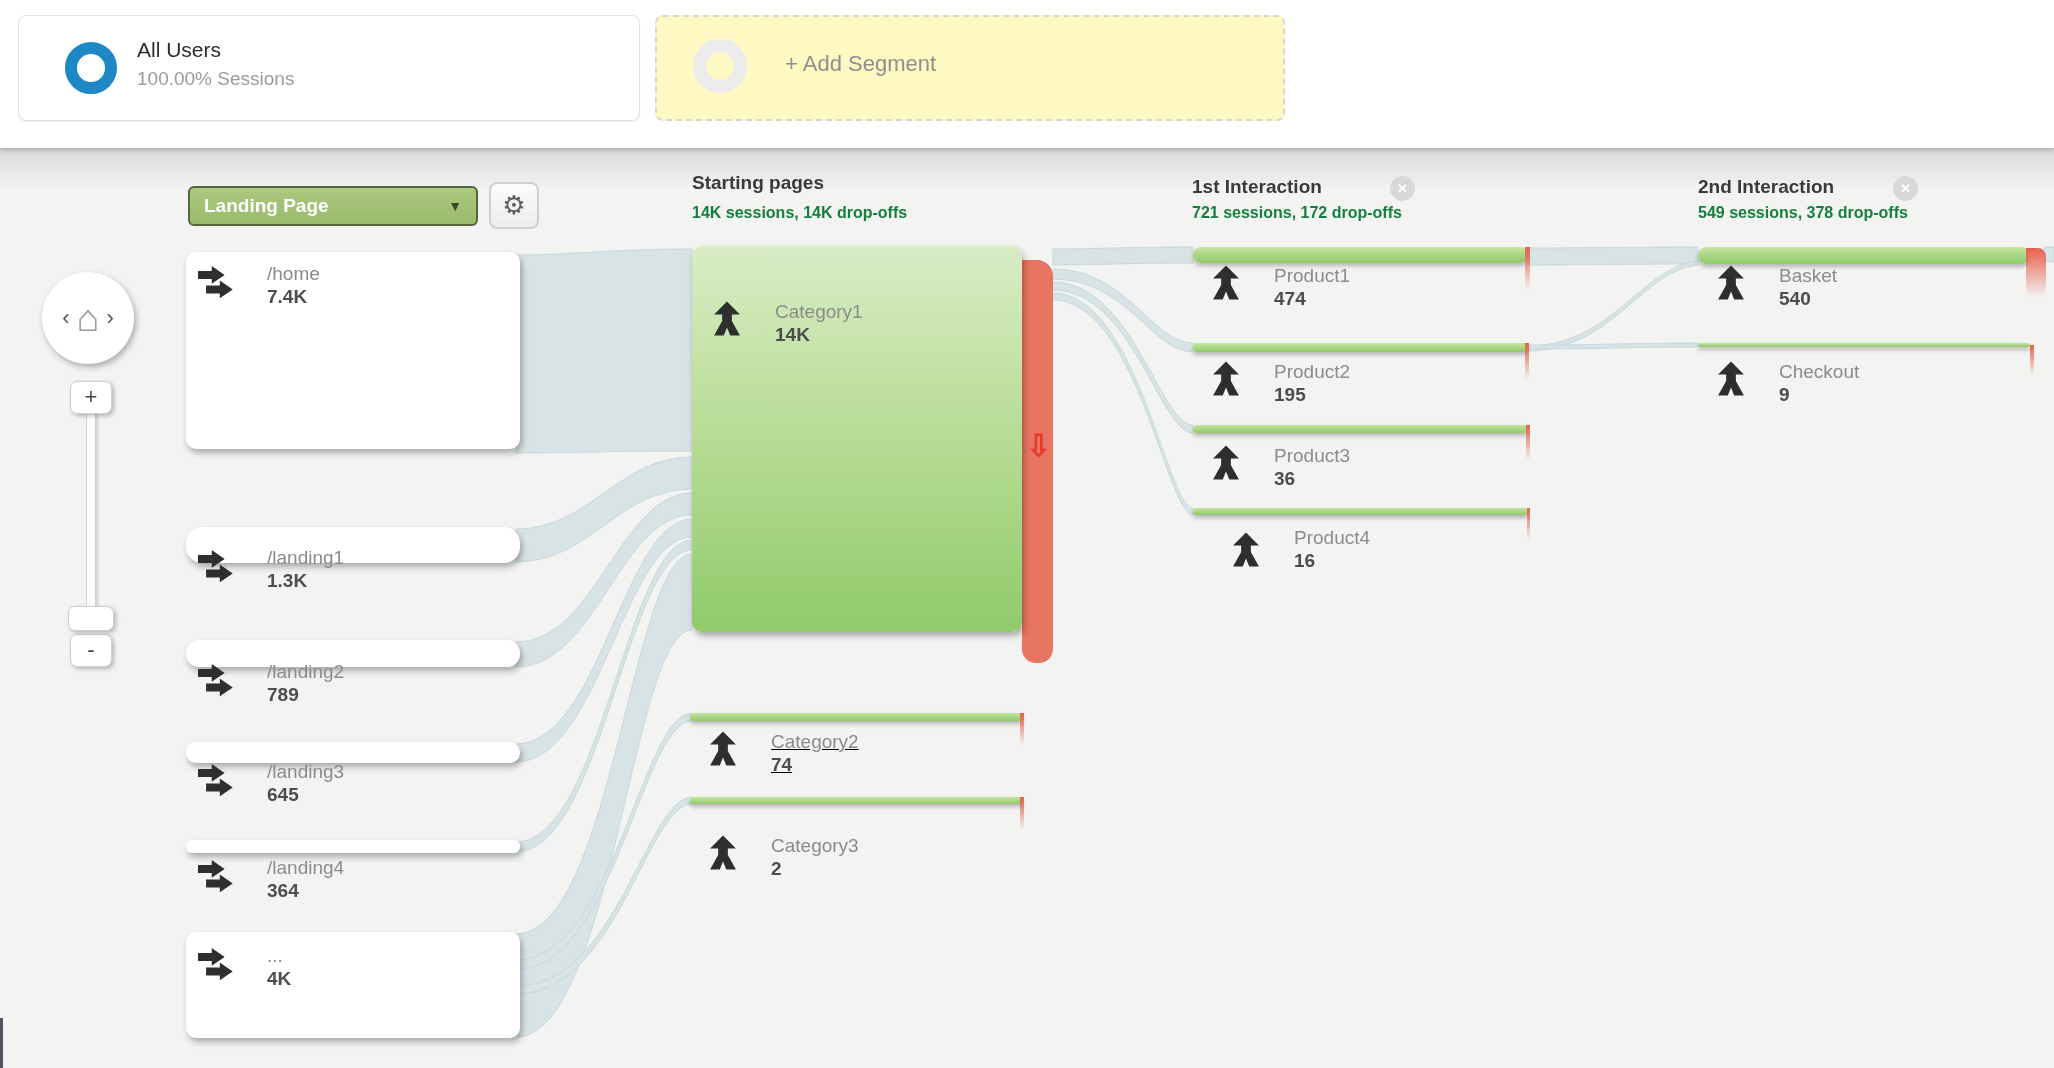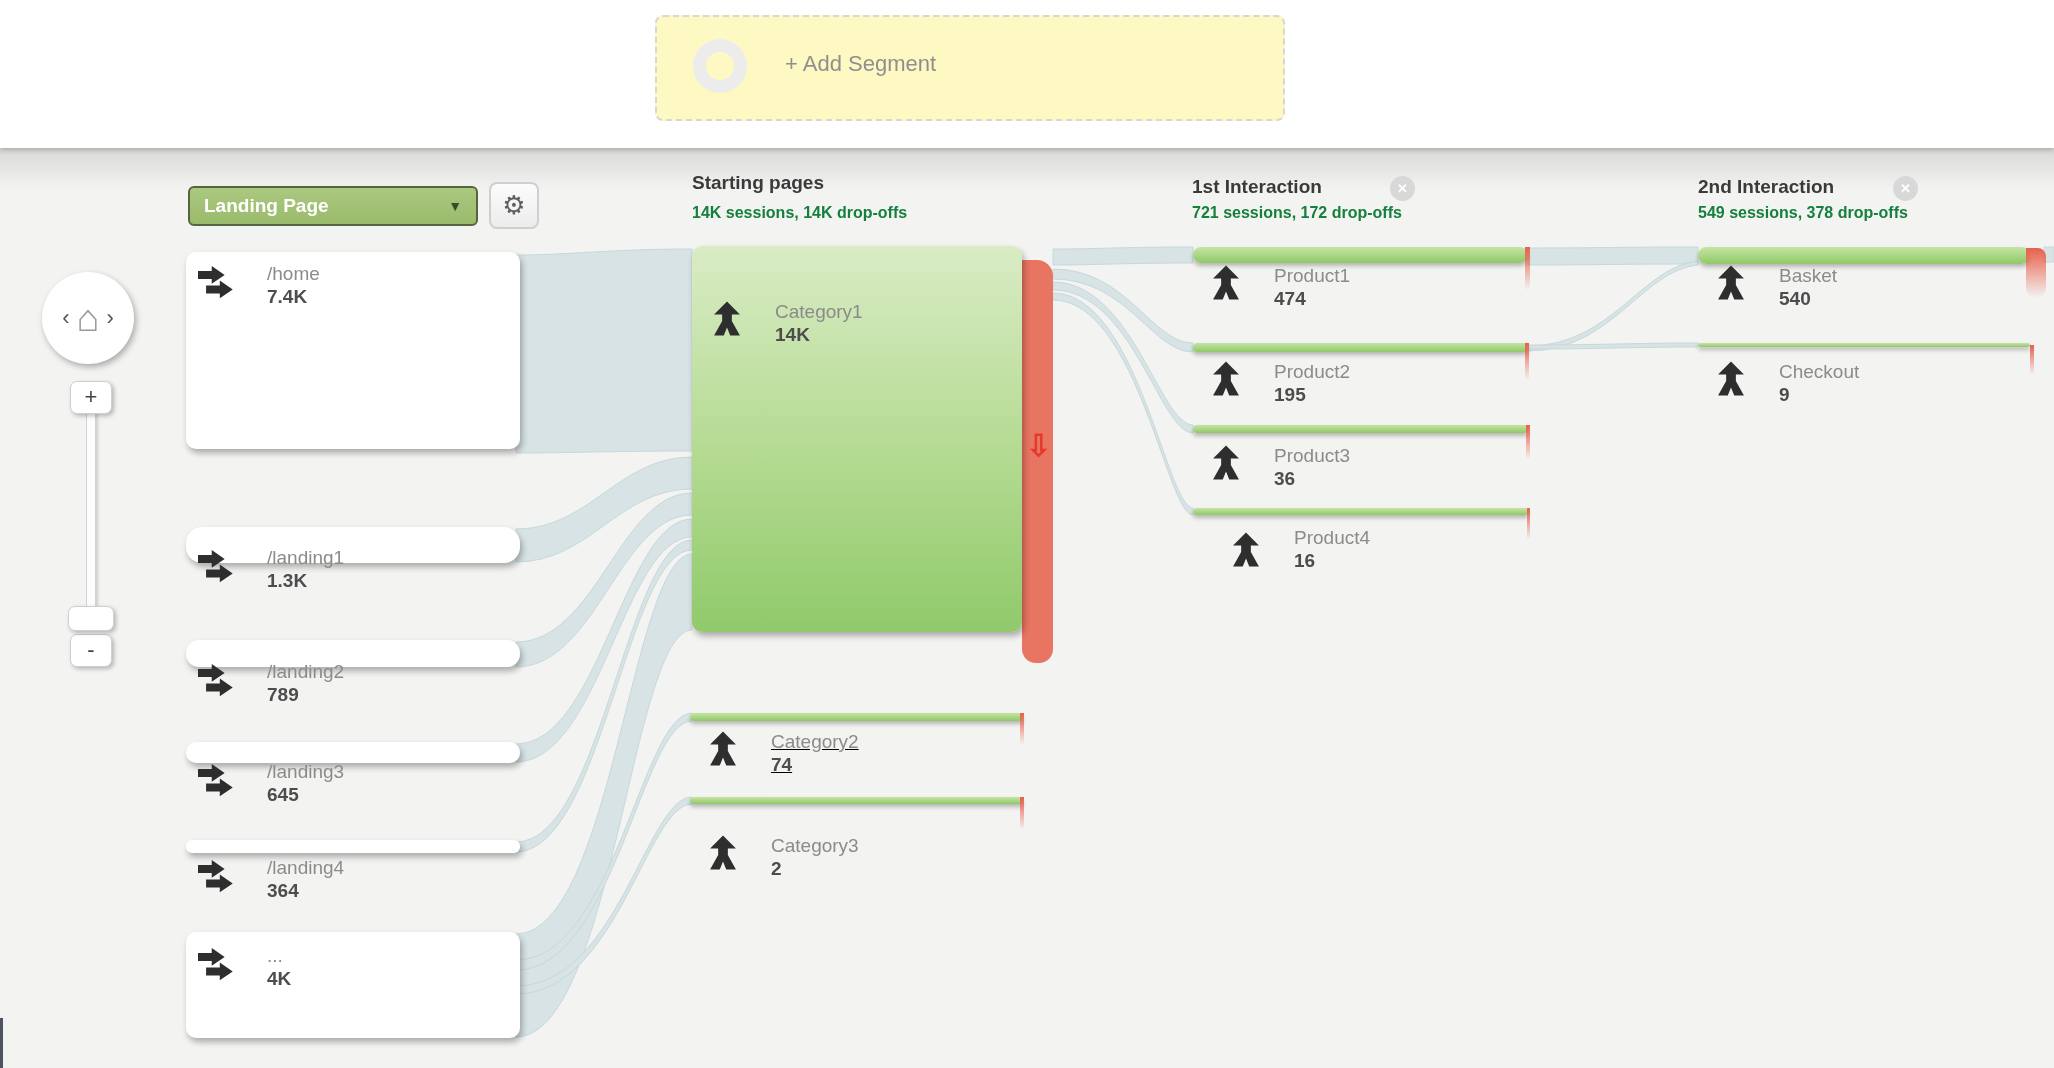--- a/index.html
+++ b/index.html
@@ -79,20 +79,25 @@
   .nval{font-size:19px;font-weight:bold;color:#4d4d4d;line-height:24px;}
 
   .edge-strip{position:absolute;left:0;top:870px;width:3px;height:50px;background:#4f5560;z-index:9;}
 </style>
 </head>
 <body>
 
 <div id="screen">
 
   <div class="topbar">
+    <div class="seg-card">
+      <div class="seg-ring"></div>
+      <div class="seg-title">All Users</div>
+      <div class="seg-sub">100.00% Sessions</div>
+    </div>
     <div class="add-card">
       <div class="add-ring"></div>
       <div class="add-label">+ Add Segment</div>
     </div>
   </div>
 
   <div class="main">
 
     <svg class="flows" width="2054" height="920" viewBox="0 0 2054 920">
       <path d="M516 107 C 570 107, 610 101, 692 101 L 692 303 C 610 303, 570 305, 516 305 Z"></path>

